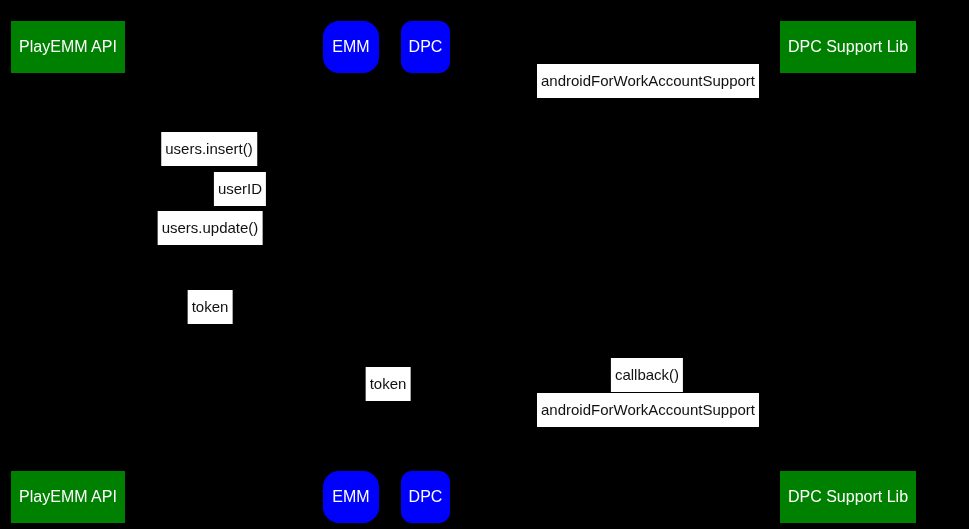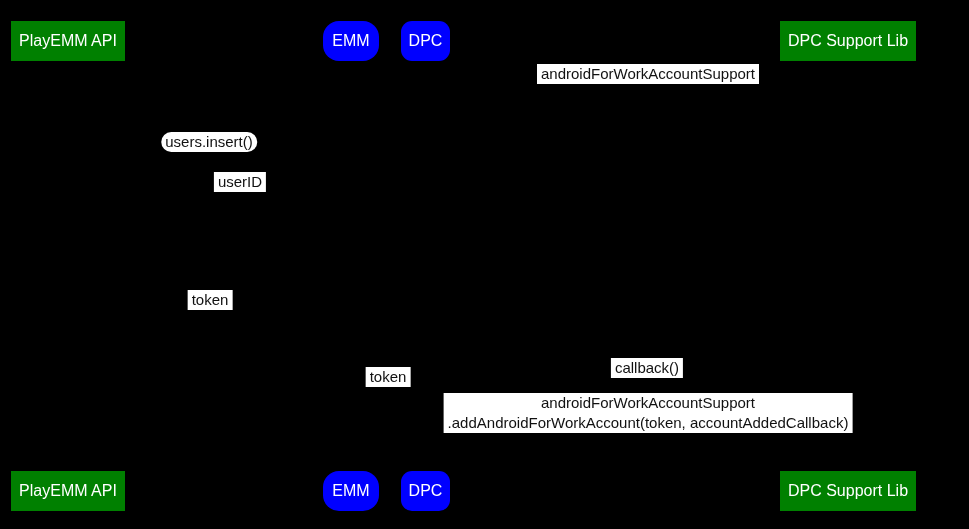--- a/index.html
+++ b/index.html
@@ -11,21 +11,21 @@
   .stage {
     position: relative;
     width: 969px;
     height: 529px;
     background: #000000;
     overflow: hidden;
   }
   
   .pbox {
     position: absolute;
-    height: 40px;
+    height: 52px;
     display: flex;
     align-items: center;
     justify-content: center;
     color: #ffffff;
     font-size: 16px;
     white-space: nowrap;
   }
   .row-top    { top: 21px; }
   .row-bottom { top: 471px; }
   .pos-playemm { left: 11px;  width: 114px; }
@@ -35,27 +35,27 @@
   .c-green { background: #008000; }
   .c-blue  { background: #0000ff; }
   
   .msg {
     position: absolute;
     transform: translateX(-50%);
     background: #ffffff;
     color: #111111;
     font-size: 15px;
     line-height: 20px;
-    padding: 0 4px;
+    padding: 7px 4px;
     text-align: center;
     white-space: nowrap;
   }
   .msg span { display: block; }
   .m0 { left: 648px; top: 64px;  }
-  .m1 { left: 209px; top: 132px; border-radius: 10px; }
+  .m1 { left: 209px; top: 132px; }
   .m2 { left: 210px; top: 172px; margin-left: 30px; }
   .m3 { left: 210px; top: 211px; }
   .m4 { left: 209px; top: 250px; }
   .m5 { left: 210px; top: 290px; }
   .m6 { left: 647px; top: 329px; margin-top: 29px; }
   .m7 { left: 388px; top: 367px; }
   .m8 { left: 648px; top: 393px; }
 </style>
 </head>
 <body>
@@ -69,32 +69,34 @@
 
   <div class="msg m0">
     <span>androidForWorkAccountSupport</span>
   </div>
   <div class="msg m1">
     <span>users.insert()</span>
   </div>
   <div class="msg m2">
     <span>userID</span>
   </div>
+  <div class="msg m3">
+    <span>users.update()</span>
+  </div>
   <div class="msg m5">
     <span>token</span>
   </div>
   <div class="msg m6">
     <span>callback()</span>
   </div>
   <div class="msg m7">
     <span>token</span>
   </div>
   <div class="msg m8">
     <span>androidForWorkAccountSupport</span>
-    <span>.addAndroidForWorkAccount(token, accountAddedCallback)</span>
   </div>
 
   <div class="pbox row-bottom pos-playemm c-green">PlayEMM API</div>
   <div class="pbox row-bottom pos-emm c-blue">EMM</div>
   <div class="pbox row-bottom pos-dpc c-blue">DPC</div>
   <div class="pbox row-bottom pos-dpclib c-green">DPC Support Lib</div>
 
 </div>
 
 </body></html>

